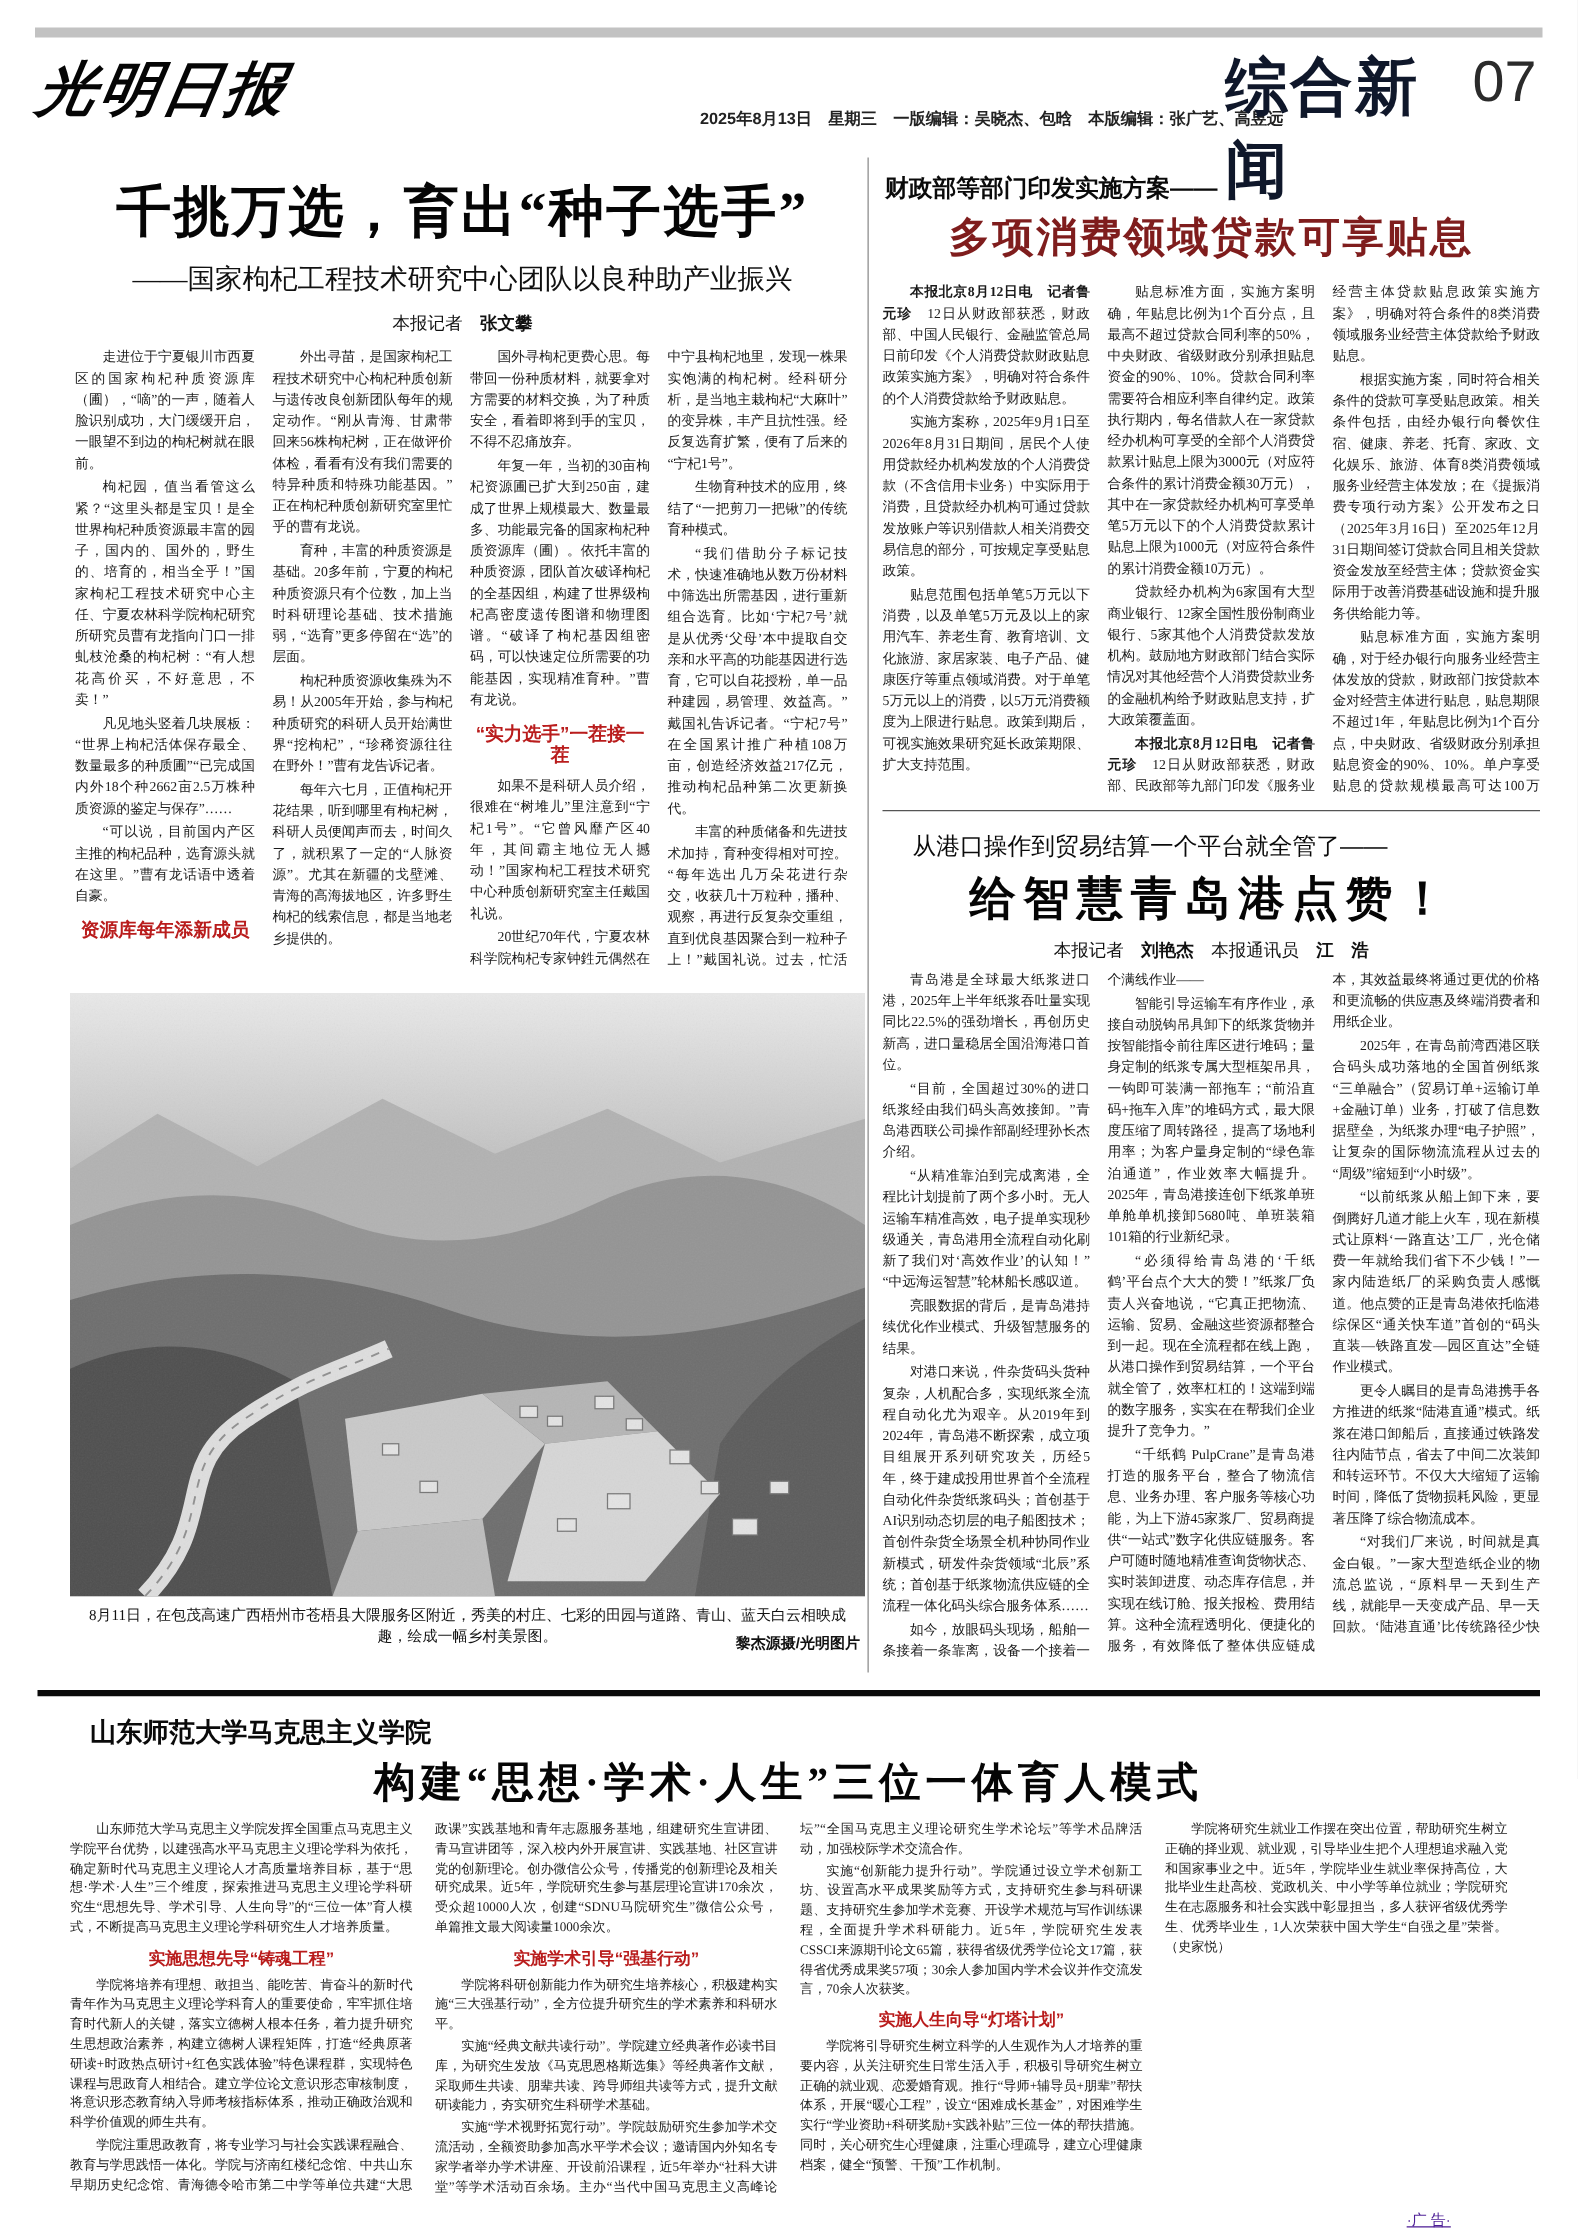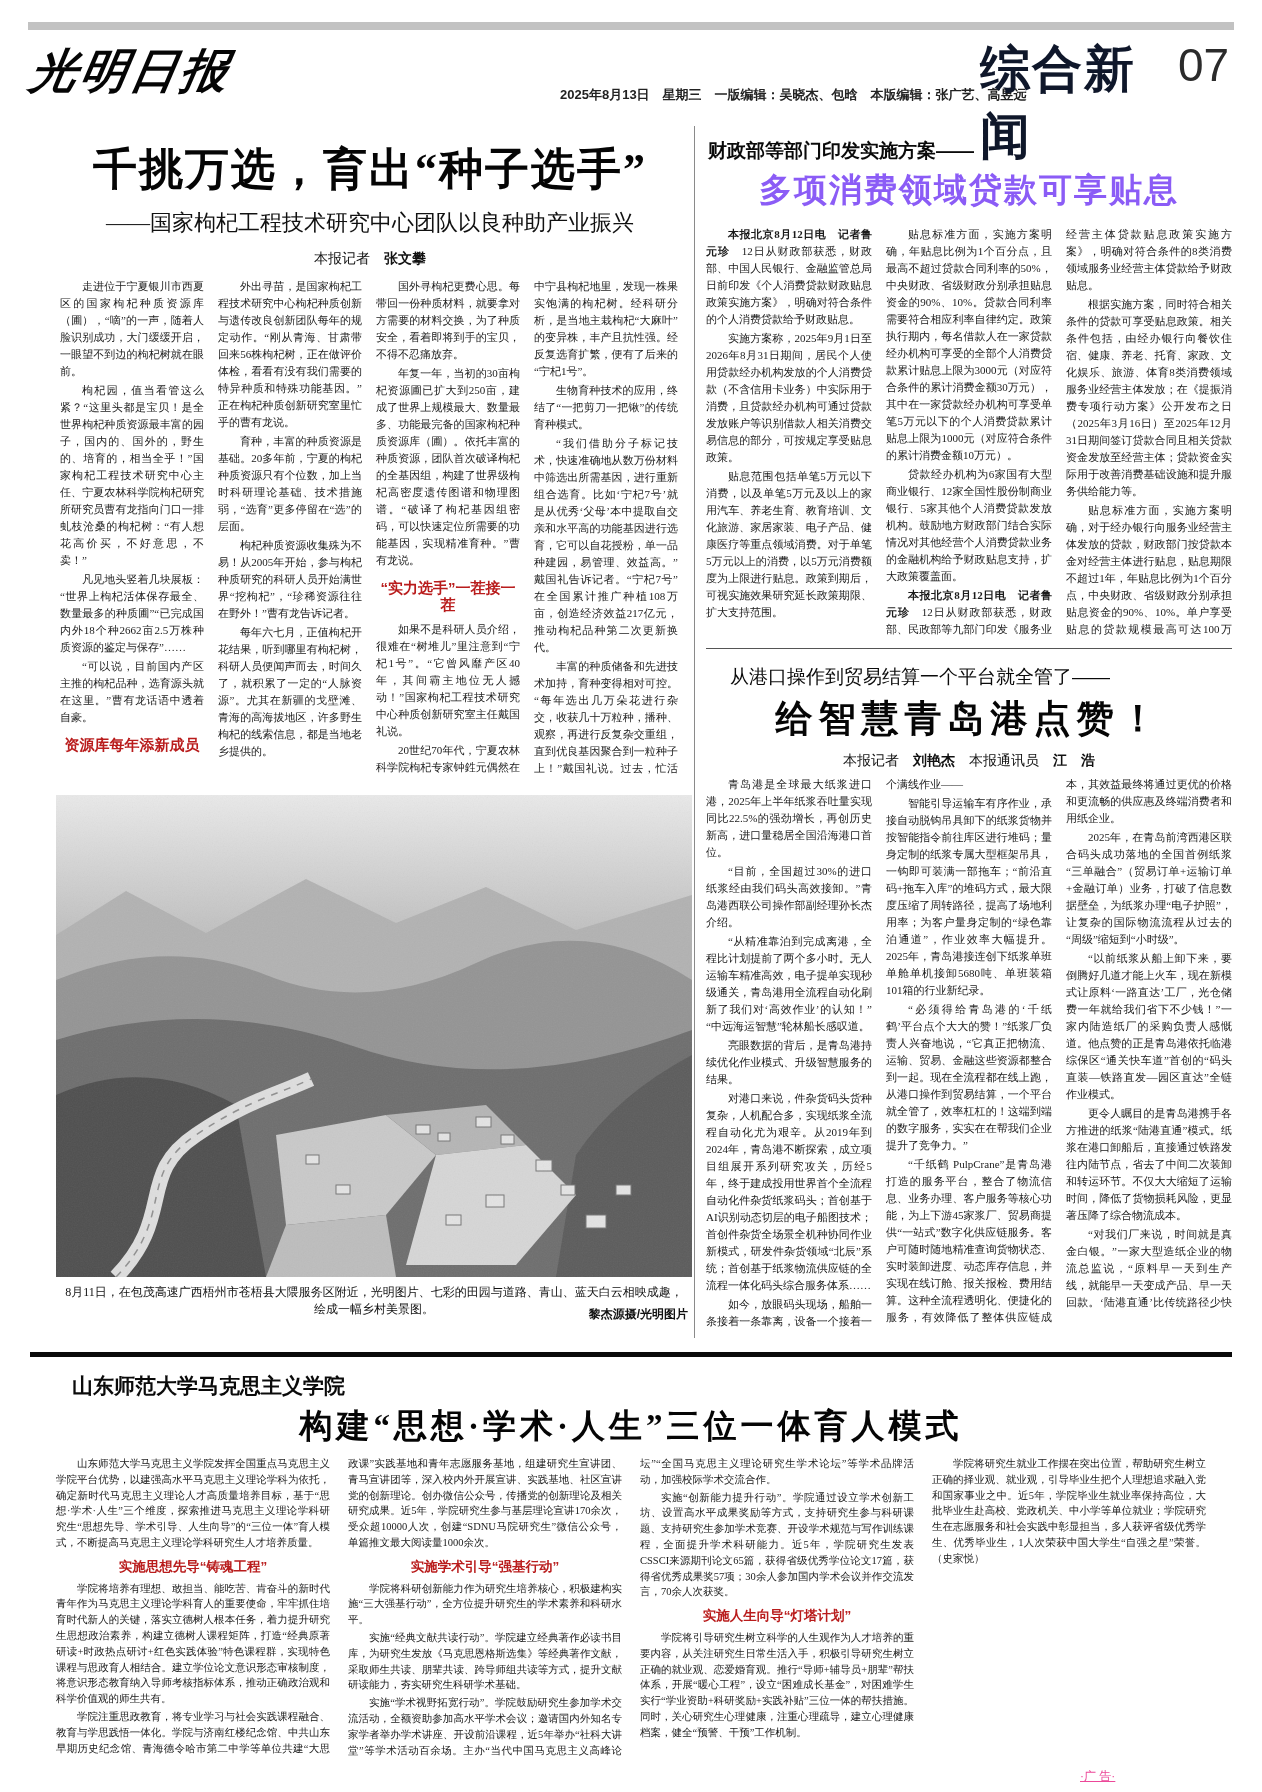--- a/index.html
+++ b/index.html
@@ -39,39 +39,39 @@
   
   .photo{left:56px;top:795px;width:636px;height:482px;background:#9b9b9b;}
   .photo svg{display:block;}
   .caption{left:60px;top:1284px;width:628px;font-size:12px;text-align:center;color:#111;}
   .credit{left:60px;top:1306px;width:628px;font-size:12px;font-weight:700;text-align:right;
         font-family:"Liberation Sans",sans-serif;}
   
   .loan-kicker{left:708px;top:138px;width:520px;font-size:19px;font-weight:700;
         font-family:"Liberation Sans",sans-serif;color:#0a0a0a;}
   .loan-headline{left:706px;top:168px;width:526px;text-align:center;font-size:33px;
-        font-weight:900;letter-spacing:2px;color:#8b5cf6;}
+        font-weight:900;letter-spacing:2px;color:#7f1d1d;}
   .loan-body{left:706px;top:226px;width:526px;height:418px;column-count:3;}
   
   .qd-kicker{left:730px;top:664px;width:500px;font-size:19px;
         font-family:"Liberation Sans",sans-serif;color:#0a0a0a;}
   .qd-headline{left:706px;top:694px;width:526px;text-align:center;font-size:37px;
         font-weight:900;letter-spacing:6px;color:#050505;}
   .qd-byline{left:706px;top:752px;width:526px;}
   .qd-body{left:706px;top:776px;width:526px;height:558px;column-count:3;}
   
   .bottom-kicker{left:72px;top:1372px;width:600px;font-size:21px;font-weight:900;
         font-family:"Liberation Sans",sans-serif;color:#0a0a0a;}
   .bottom-headline{left:30px;top:1404px;width:1202px;text-align:center;font-size:33px;
         font-weight:900;letter-spacing:4px;color:#050505;}
   .bottom-body{left:56px;top:1456px;width:1150px;height:308px;column-count:4;column-gap:18px;
         font-size:10.5px;line-height:15.8px;}
   .bottom-body .sub-head{font-size:13.5px;margin:8px 0 6px 0;}
-  .ad-marker{left:1080px;top:1768px;width:126px;font-size:12px;text-align:left;
-        font-family:"Liberation Sans",sans-serif;color:#ec4899;text-decoration:underline;}
+  .ad-marker{left:1080px;top:1768px;width:126px;font-size:12px;text-align:center;
+        font-family:"Liberation Sans",sans-serif;color:#4c1d95;text-decoration:underline;}
 </style>
 </head>
 <body>
 
 <div class="page">
 
   <div class="abs topbar"></div>
   <div class="abs logo">光明日报</div>
   <div class="abs dateline">2025年8月13日　星期三　一版编辑：吴晓杰、包晗　本版编辑：张广艺、高昱远</div>
   <div class="abs section-title">综合新闻</div>
@@ -144,21 +144,21 @@
         <rect x="430" y="400" width="18" height="12"></rect>
           <rect x="390" y="420" width="15" height="10"></rect>
         <rect x="530" y="420" width="20" height="13"></rect>
           <rect x="560" y="390" width="15" height="10"></rect>
         <rect x="250" y="360" width="13" height="9"></rect>
           <rect x="280" y="390" width="14" height="9"></rect>
       </g>
       <rect width="636" height="482" fill="#808080" filter="url(#grain)" opacity="0.25"></rect>
     </svg>
   </div>
-  <div class="abs caption">8月11日，在包茂高速广西梧州市苍梧县大隈服务区附近，光明图片、七彩的田园与道路、青山、蓝天白云相映成趣，绘成一幅乡村美景图。</div>
+  <div class="abs caption">8月11日，在包茂高速广西梧州市苍梧县大隈服务区附近，秀美的村庄、七彩的田园与道路、青山、蓝天白云相映成趣，绘成一幅乡村美景图。</div>
   <div class="abs credit">黎杰源摄/光明图片</div>
 
   <div class="abs loan-kicker">财政部等部门印发实施方案——</div>
   <div class="abs loan-headline">多项消费领域贷款可享贴息</div>
   <div class="abs body-cols loan-body">
       <div class="para"><b>本报北京8月12日电　记者鲁元珍　</b>12日从财政部获悉，财政部、中国人民银行、金融监管总局日前印发《个人消费贷款财政贴息政策实施方案》，明确对符合条件的个人消费贷款给予财政贴息。</div>
       <div class="para">实施方案称，2025年9月1日至2026年8月31日期间，居民个人使用贷款经办机构发放的个人消费贷款（不含信用卡业务）中实际用于消费，且贷款经办机构可通过贷款发放账户等识别借款人相关消费交易信息的部分，可按规定享受贴息政策。</div>
       <div class="para">贴息范围包括单笔5万元以下消费，以及单笔5万元及以上的家用汽车、养老生育、教育培训、文化旅游、家居家装、电子产品、健康医疗等重点领域消费。对于单笔5万元以上的消费，以5万元消费额度为上限进行贴息。政策到期后，可视实施效果研究延长政策期限、扩大支持范围。</div>
       <div class="para">贴息标准方面，实施方案明确，年贴息比例为1个百分点，且最高不超过贷款合同利率的50%，中央财政、省级财政分别承担贴息资金的90%、10%。贷款合同利率需要符合相应利率自律约定。政策执行期内，每名借款人在一家贷款经办机构可享受的全部个人消费贷款累计贴息上限为3000元（对应符合条件的累计消费金额30万元），其中在一家贷款经办机构可享受单笔5万元以下的个人消费贷款累计贴息上限为1000元（对应符合条件的累计消费金额10万元）。</div>
       <div class="para">贷款经办机构为6家国有大型商业银行、12家全国性股份制商业银行、5家其他个人消费贷款发放机构。鼓励地方财政部门结合实际情况对其他经营个人消费贷款业务的金融机构给予财政贴息支持，扩大政策覆盖面。</div>

